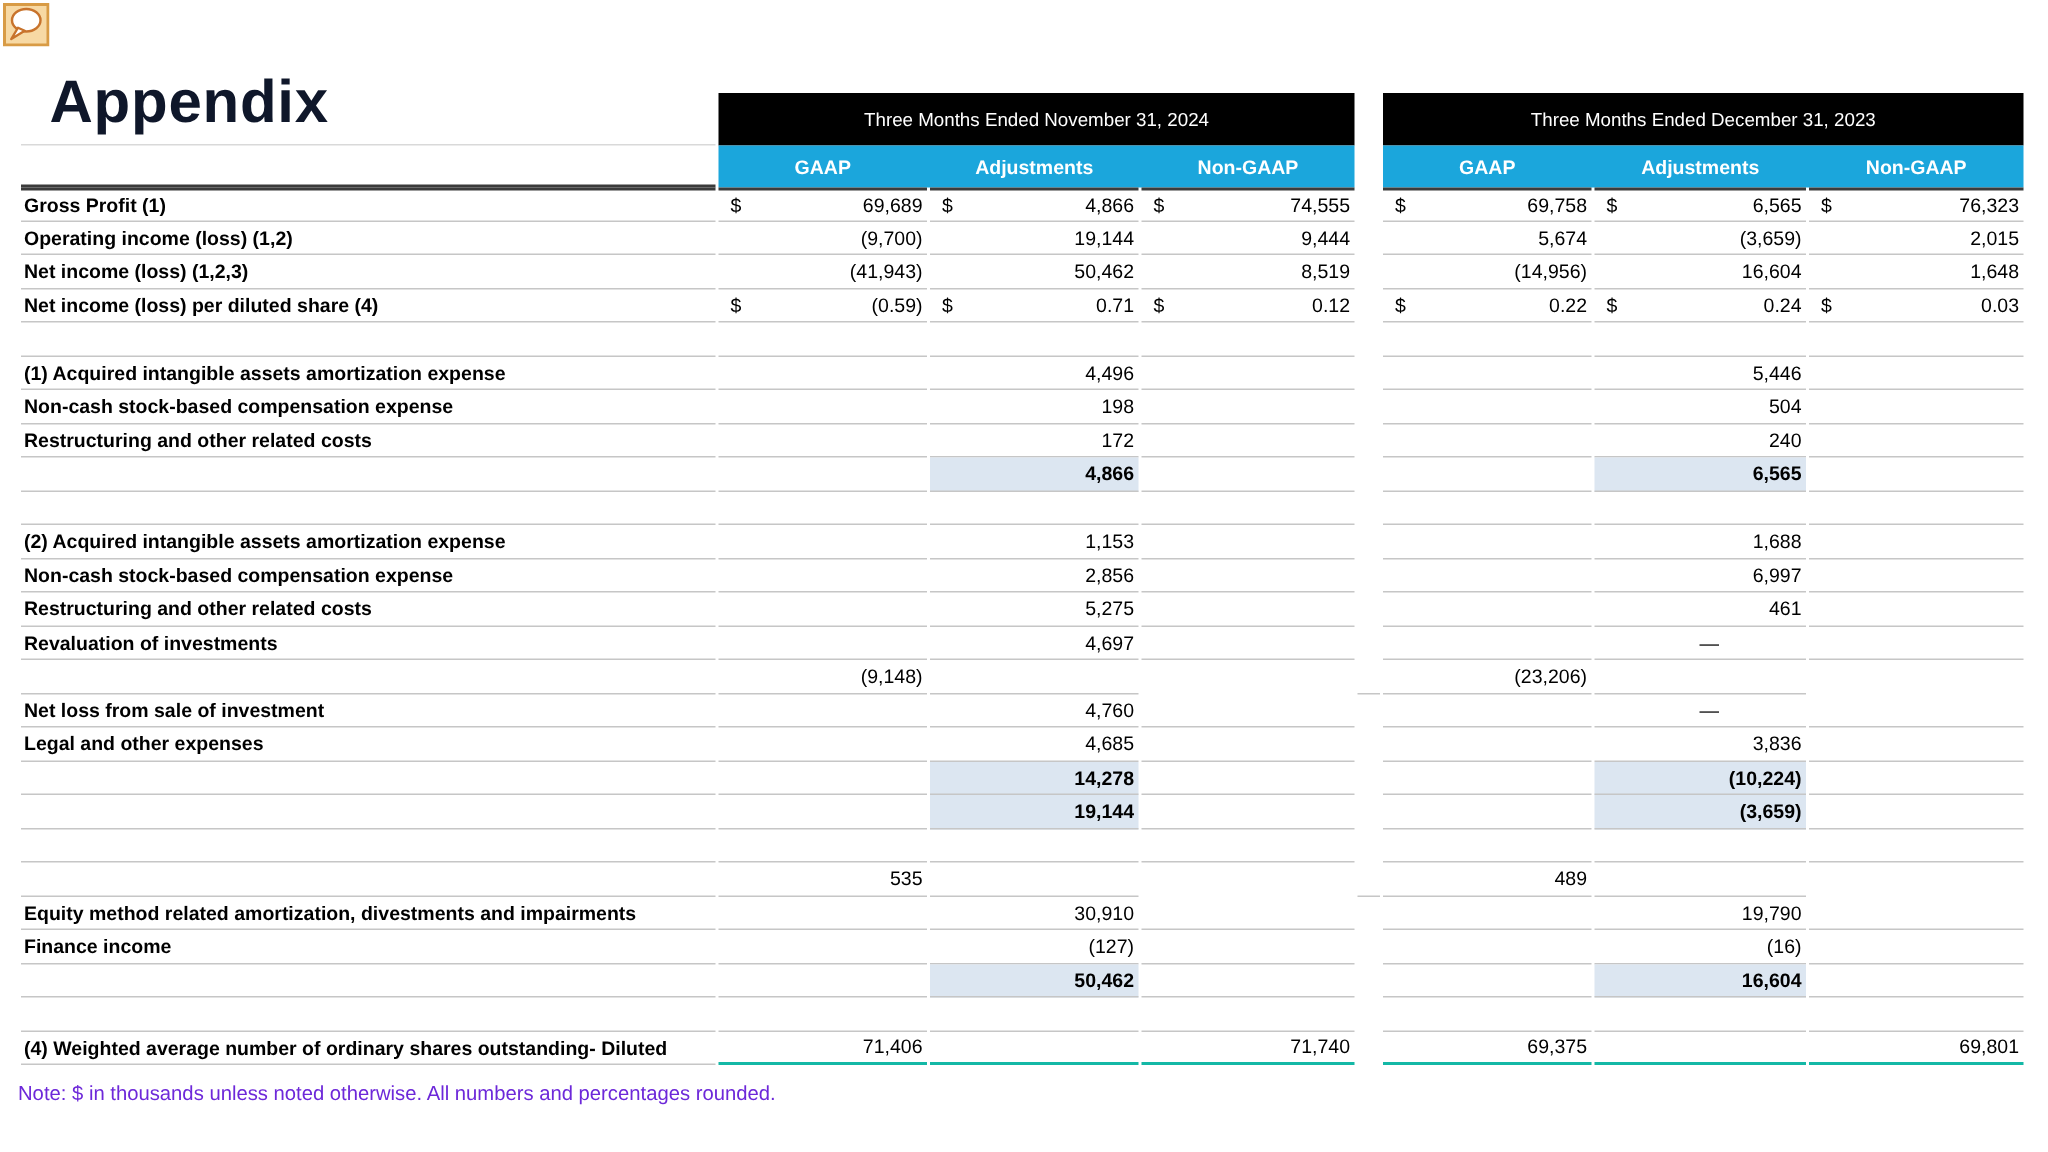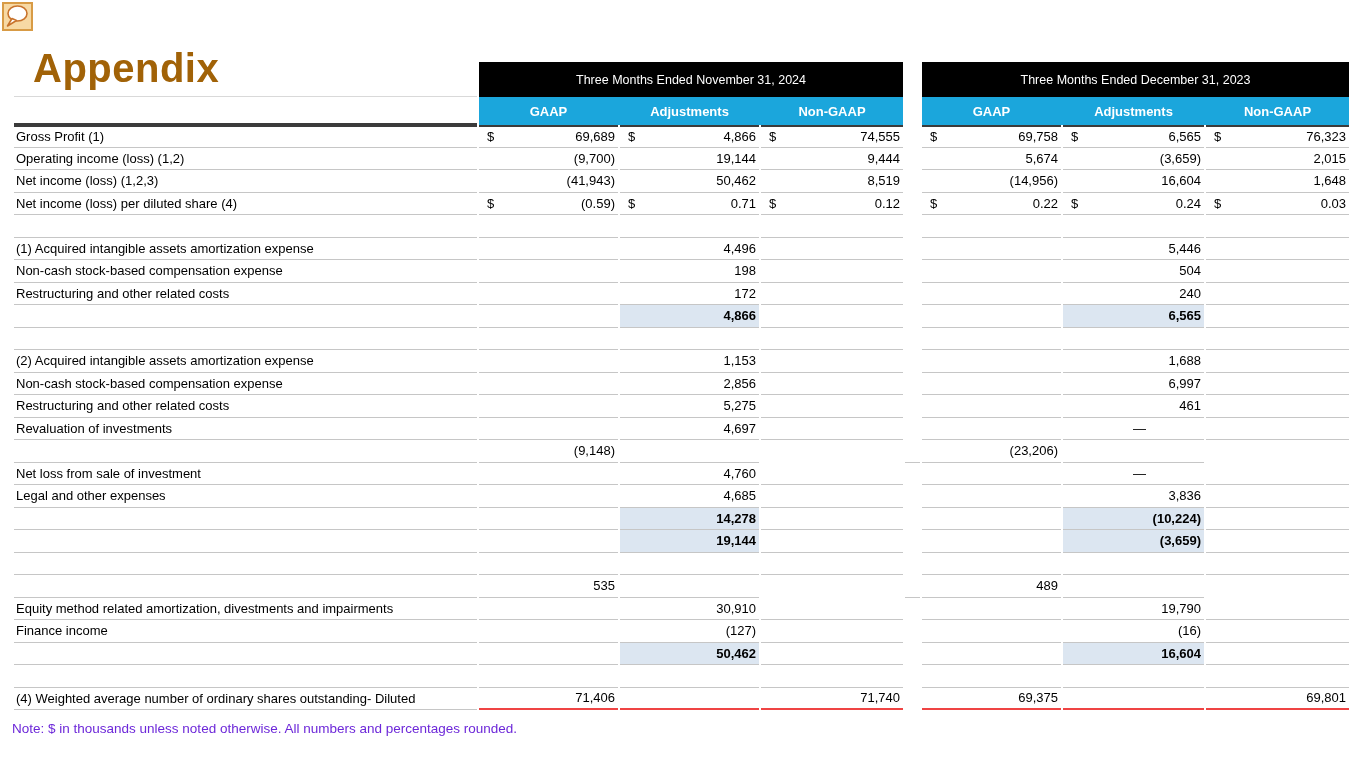--- a/index.html
+++ b/index.html
@@ -7,49 +7,49 @@
   body {
     font-family:"Liberation Sans","DejaVu Sans",sans-serif;
     width:1365px; height:768px; position:relative; overflow:hidden; color:#000;
   }
   .page { position:absolute; inset:0; background:#fff; }
 
   .comment-btn { position:absolute; left:2px; top:2px; width:31px; height:29px; cursor:pointer; }
 
   .page-title {
     position:absolute; left:33px; top:46px;
-    font-size:40px; font-weight:bold; color:#a16207; letter-spacing:0.5px;
+    font-size:40px; font-weight:bold; color:#0f172a; letter-spacing:0.5px;
   }
 
   .tbl { position:absolute; left:14px; top:62px; width:1335px; }
 
   .hdr-row { display:grid; grid-template-columns:463px 424px 15px 427px; column-gap:2px; }
   .hdr1 { height:35px; }
   .hdr2 { height:28px; }
   .hlab1 { border-bottom:1px solid #D9D9D9; }
   .hlab2 { border-bottom:2px solid #3B3B3B; }
   .blackbar {
     background:#000; color:#fff; display:flex; align-items:center; justify-content:center;
     font-size:12.5px;
   }
   .bluebar { background:#1BA6DC; display:grid; column-gap:2px; }
   .bluebar.g1 { grid-template-columns:139px 139px 142px; }
   .bluebar.g2 { grid-template-columns:139px 141px 143px; }
   .bsub { color:#fff; font-weight:bold; font-size:13px; display:flex; align-items:center; justify-content:center;text-align:center; }
 
   .row { display:grid; grid-template-columns:463px 139px 139px 142px 15px 139px 141px 143px; column-gap:2px; height:22.5px; }
   .cell { display:flex; align-items:center; border-bottom:1px solid #C6C6C6; font-size:13px; overflow:hidden; }
-  .cell.label { justify-content:flex-start; padding-left:2px; white-space:nowrap; }
+  .cell.label { justify-content:flex-start; padding-left:2px; white-space:nowrap;font-weight:bold; }
   .cell.num { justify-content:flex-end; padding:0 3px; }
   .cell.num .cur { margin-right:auto; padding-left:5px; }
   .gapcell { border-bottom:none; }
   .row.first .cell { border-top:2px solid #3B3B3B; }
   .cell.hl { background:#DCE6F1; font-weight:bold; }
   .cell.dash { padding-right:58px; }
-  .row.shares .cell.num { border-bottom:2px solid #ef4444; }
+  .row.shares .cell.num { border-bottom:2px solid #14b8a6; }
 
   .note { position:absolute; left:12px; top:721px; font-size:13.5px; color:#6d28d9; }
 </style>
 </head>
 <body>
 
 <div class="page">
 
   <div class="comment-btn">
     <svg width="31" height="29" viewBox="0 0 31 29">

